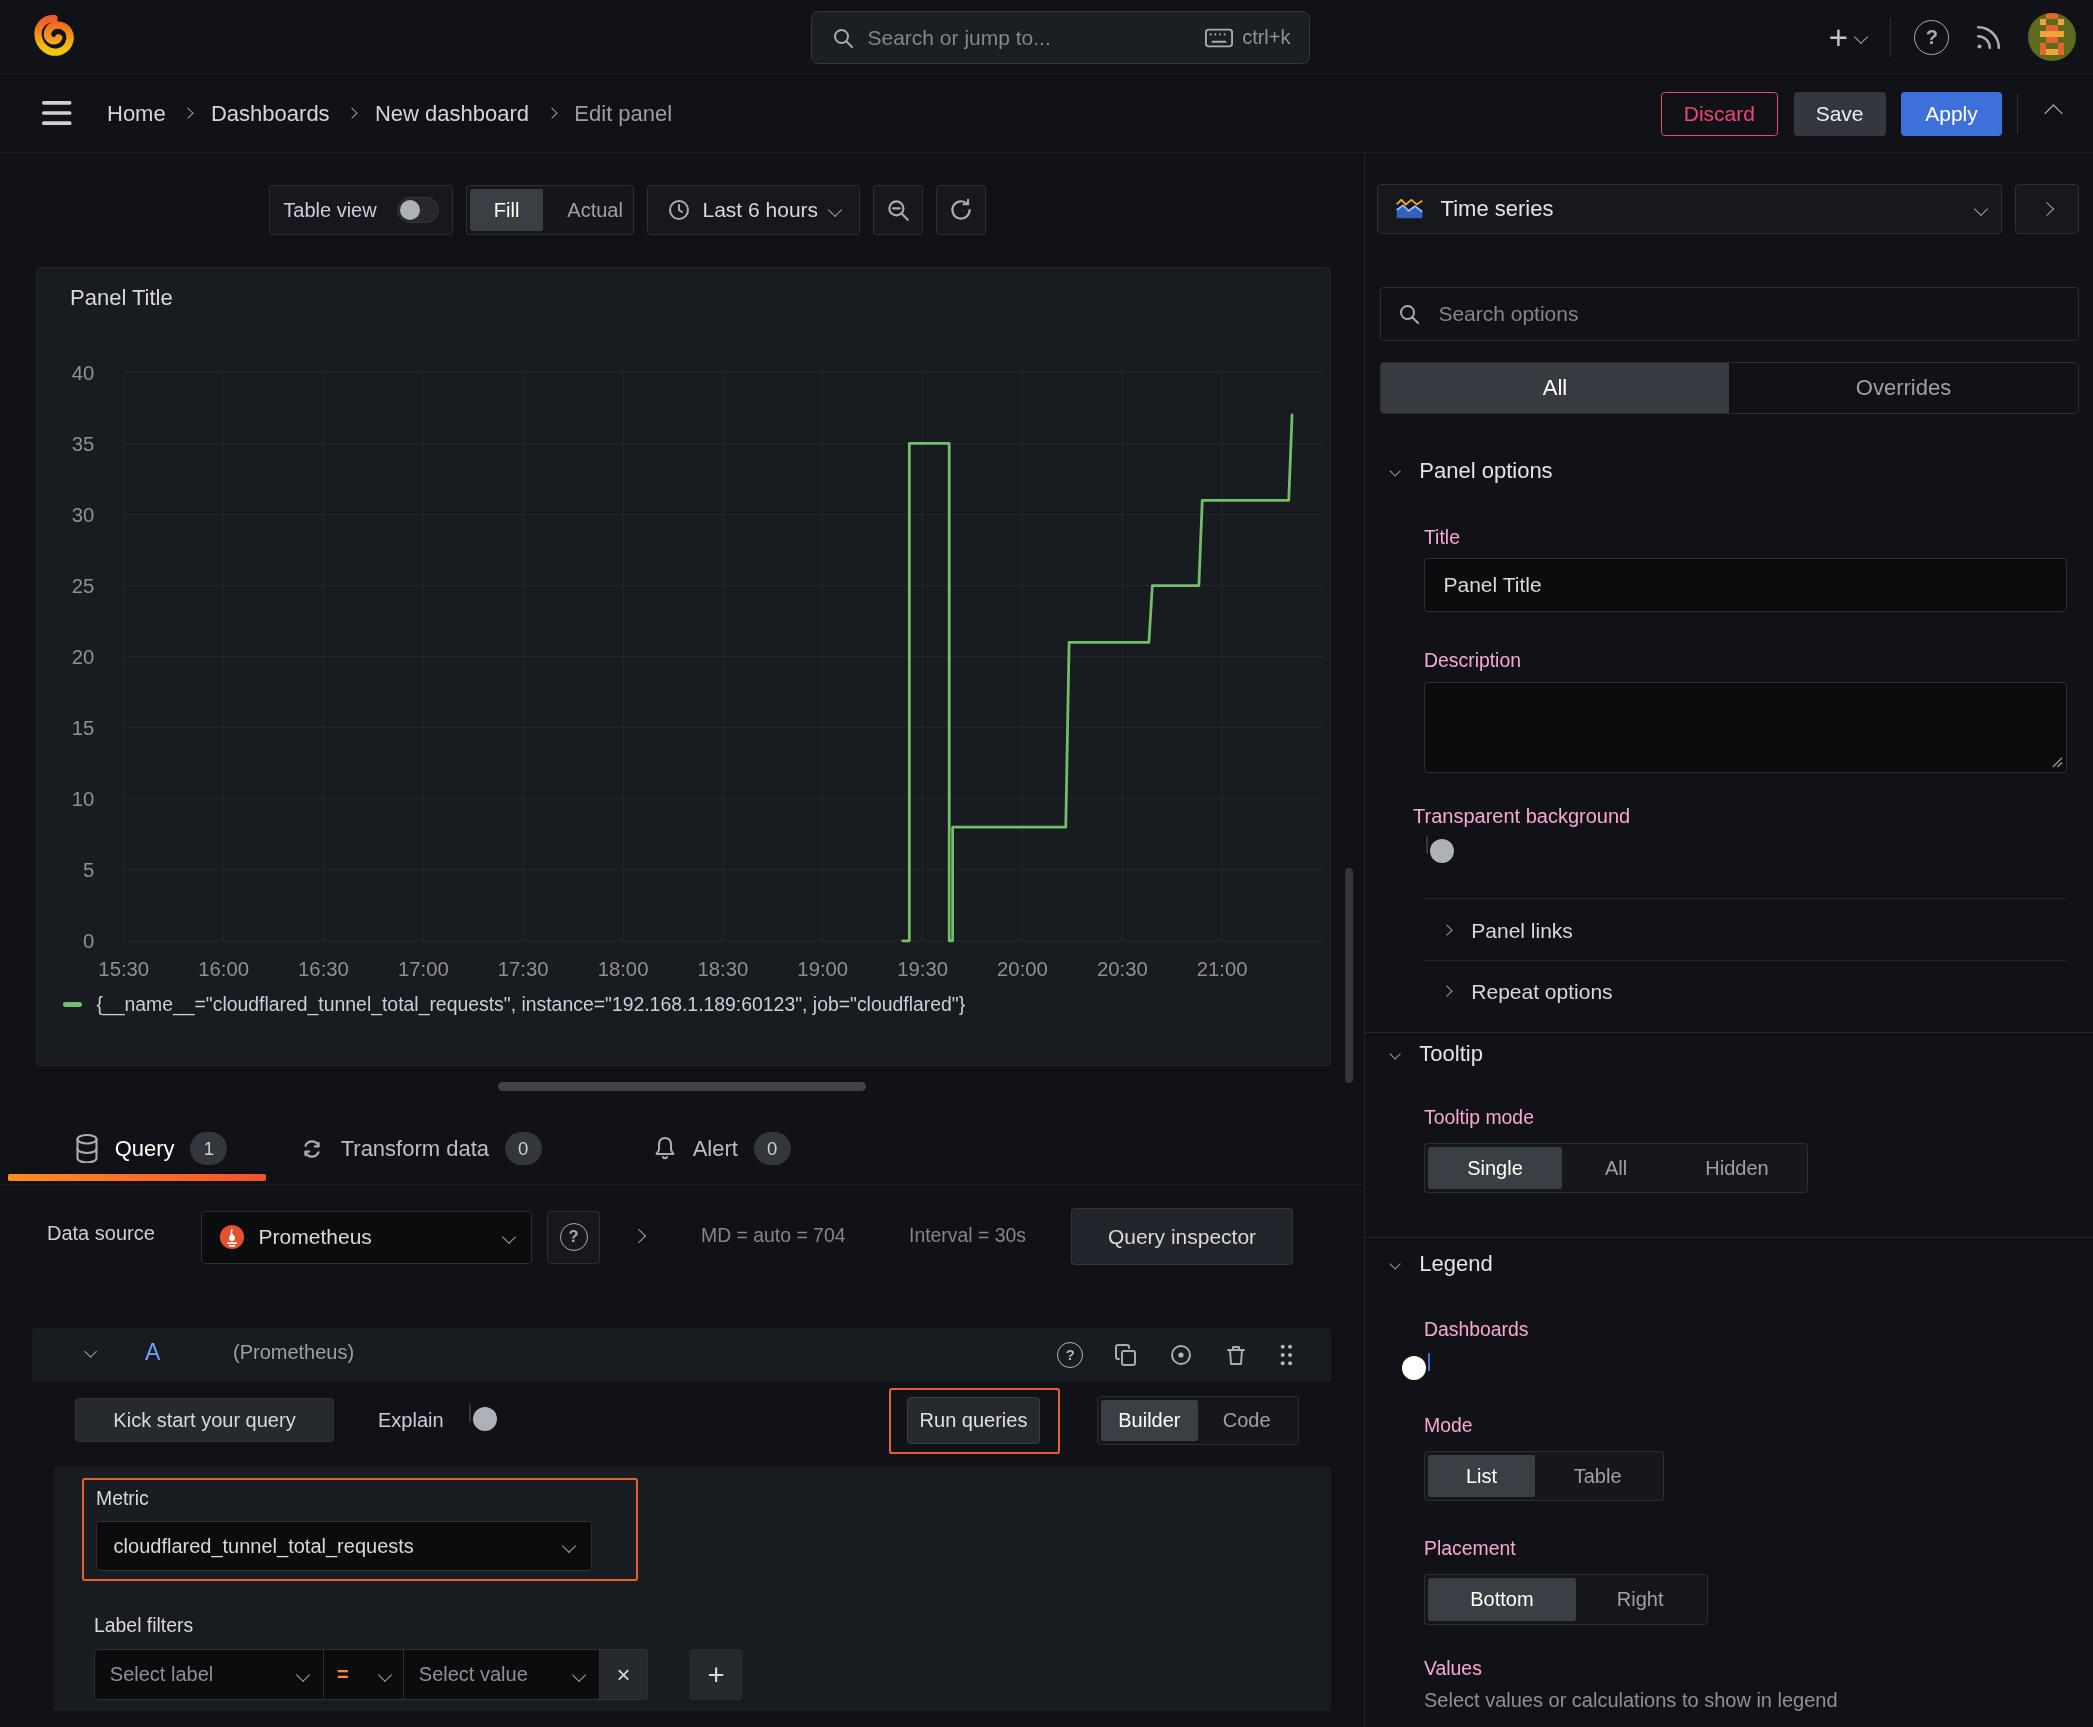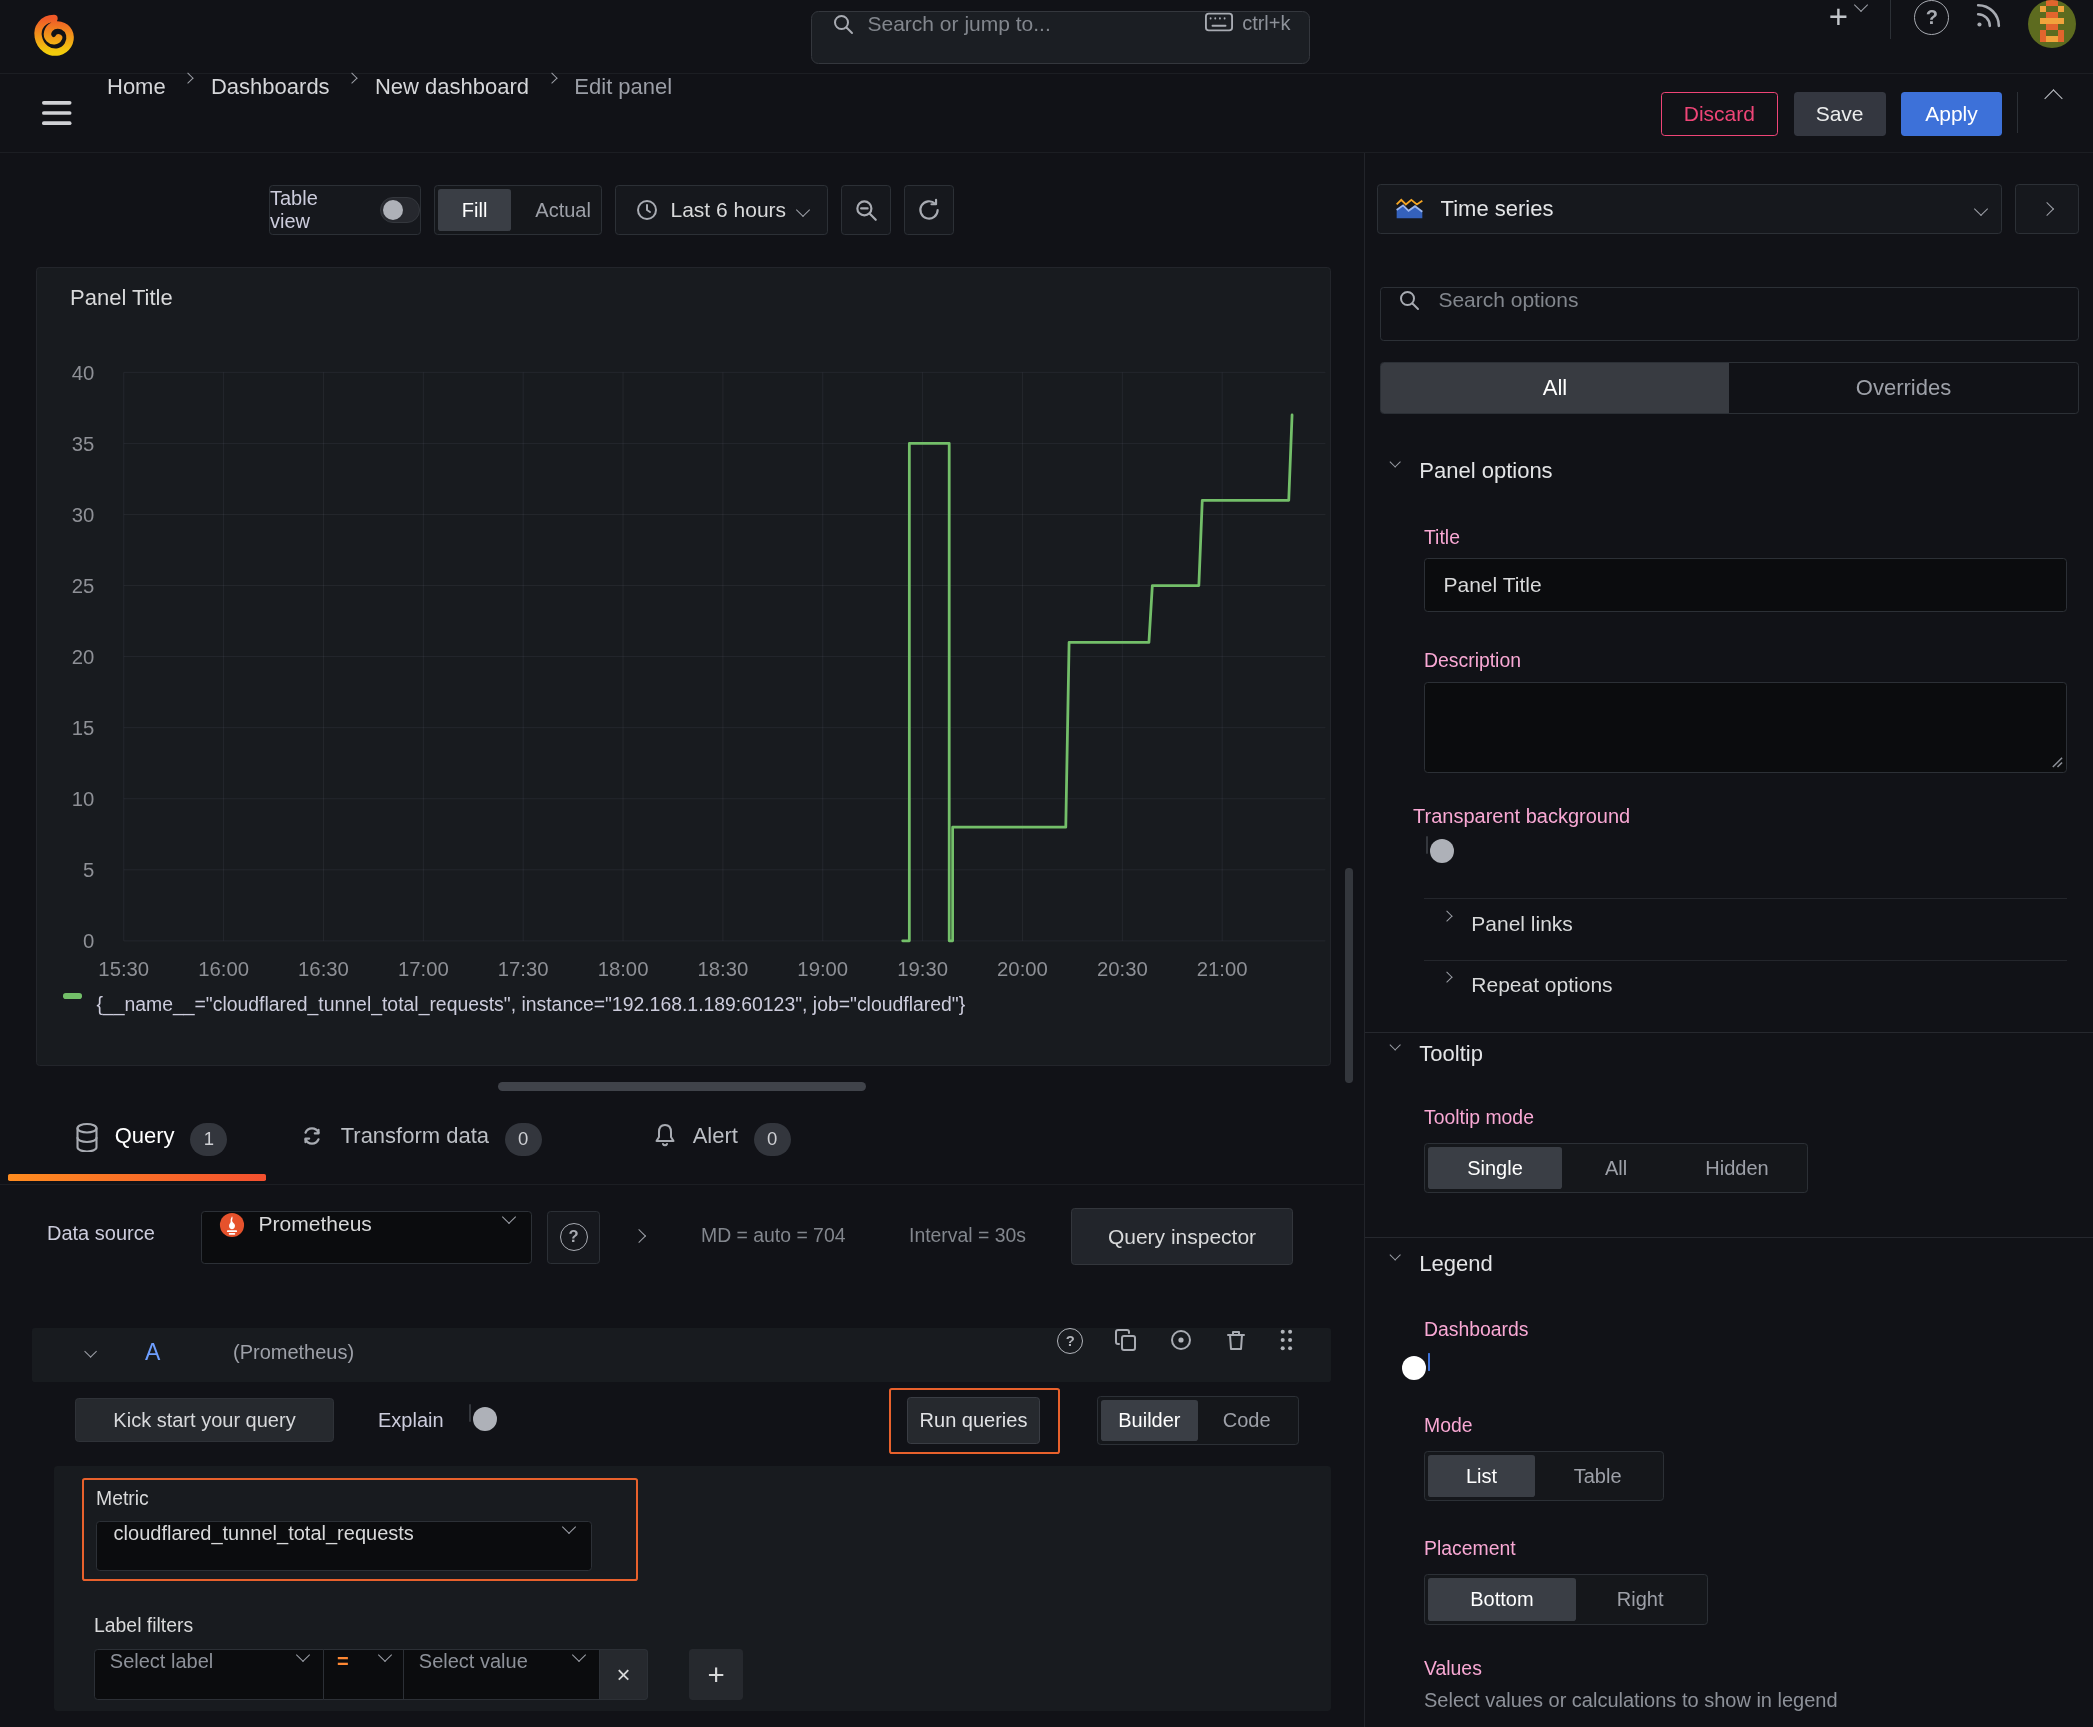--- a/index.html
+++ b/index.html
@@ -1,20 +1,20 @@
 <!DOCTYPE html>
 <html style="font-size:14.8px"><head>
 <meta charset="utf-8">
 <style>
   *{margin:0;padding:0;box-sizing:border-box}
   html,body{background:#111217}
   body{width:2093px;height:1728px;font-family:"Liberation Sans",sans-serif;color:#ccccdc;overflow:hidden}
   #app{position:relative;width:2093px;height:1728px;background:#111217}
   .abs{position:absolute}
-  .flex{display:flex;align-items:flex-start}
+  .flex{display:flex;align-items:center}
   svg{display:block}
   .stroke{stroke:#a8abb2;fill:none;stroke-width:2;stroke-linecap:round;stroke-linejoin:round}
   .chev{display:inline-block;width:10px;height:10px;border-right:1.8px solid #9da0a8;border-bottom:1.8px solid #9da0a8;transform:rotate(45deg)}
   .chev.r{transform:rotate(-45deg)}
   .chev.u{transform:rotate(-135deg)}
   .bbtn{border:0.9px solid #2c3036;border-radius:3.7px;background:#16181d;display:flex;align-items:center;justify-content:center;gap:11px}
   .input{background:#0b0c0e;border:0.9px solid #2c3036;border-radius:3.7px;color:#d8d9da;font-family:"Liberation Sans",sans-serif}
   .seg-wrap{border:0.9px solid #2c3036;border-radius:3.7px;background:#15171b;display:flex;align-items:stretch;padding:2.8px}
   .seg{display:flex;align-items:center;justify-content:center;color:#9da0a8;font-size:20px;border-radius:2.8px;padding:0 24px}
   .seg.active{background:#3a3e45;color:#ffffff}
@@ -123,21 +123,21 @@
       <button style="height:44px;padding:0 22px;background:transparent;border:0.9px solid #ef4577;border-radius:3.7px;color:#ef4577;font-size:21px;font-family:'Liberation Sans',sans-serif">Discard</button>
       <button style="height:44px;padding:0 22px;background:#343740;border:none;border-radius:3.7px;color:#eceded;font-size:21px;font-family:'Liberation Sans',sans-serif">Save</button>
       <button style="height:44px;padding:0 24px;background:#3d71d9;border:none;border-radius:3.7px;color:#ffffff;font-size:21px;font-family:'Liberation Sans',sans-serif">Apply</button>
       <span style="width:0.9px;height:41px;background:#2c3036"></span>
       <span class="chev u" style="width:13px;height:13px;border-color:#c2c5ca;margin:0 13px"></span>
     </div>
   </div>
 
   
   <div class="abs flex" style="left:269px;top:185px;height:50px;gap:13px">
-    <div class="bbtn" style="width:152px;height:50px;gap:20px">
+    <div class="bbtn" style="width:184px;height:50px;gap:20px">
       <span style="font-size:20px;color:#ccccdc">Table view</span>
       <span class="toggle" style="width:42px;height:26px">
           <span class="knob" style="width:20px;height:20px"></span>
         </span>
     </div>
     <div class="seg-wrap" style="height:50px;width:168px">
       <span class="seg active" style="flex:1">Fill</span>
       <span class="seg" style="flex:1">Actual</span>
     </div>
     <div class="bbtn" style="height:50px;padding:0 18.5px;gap:12px">

